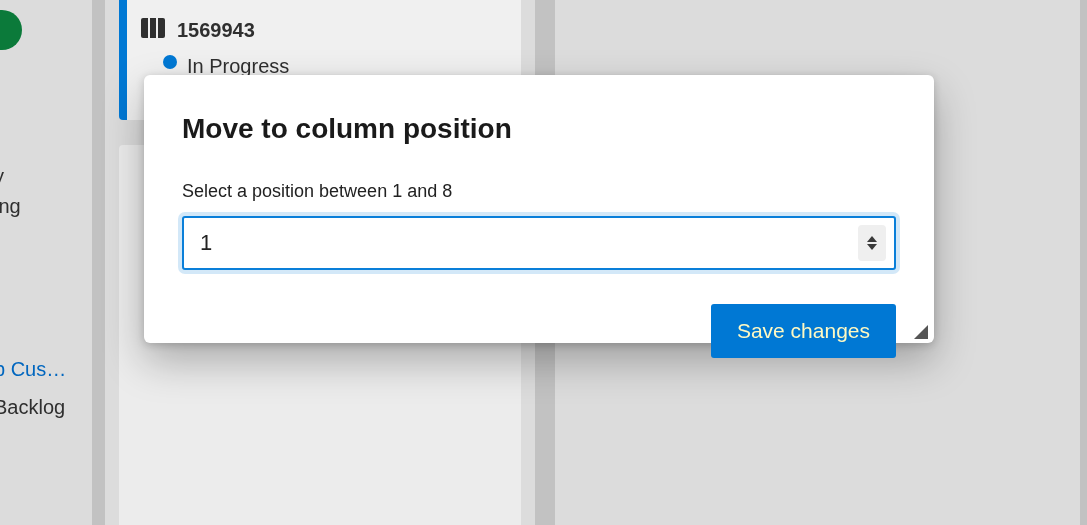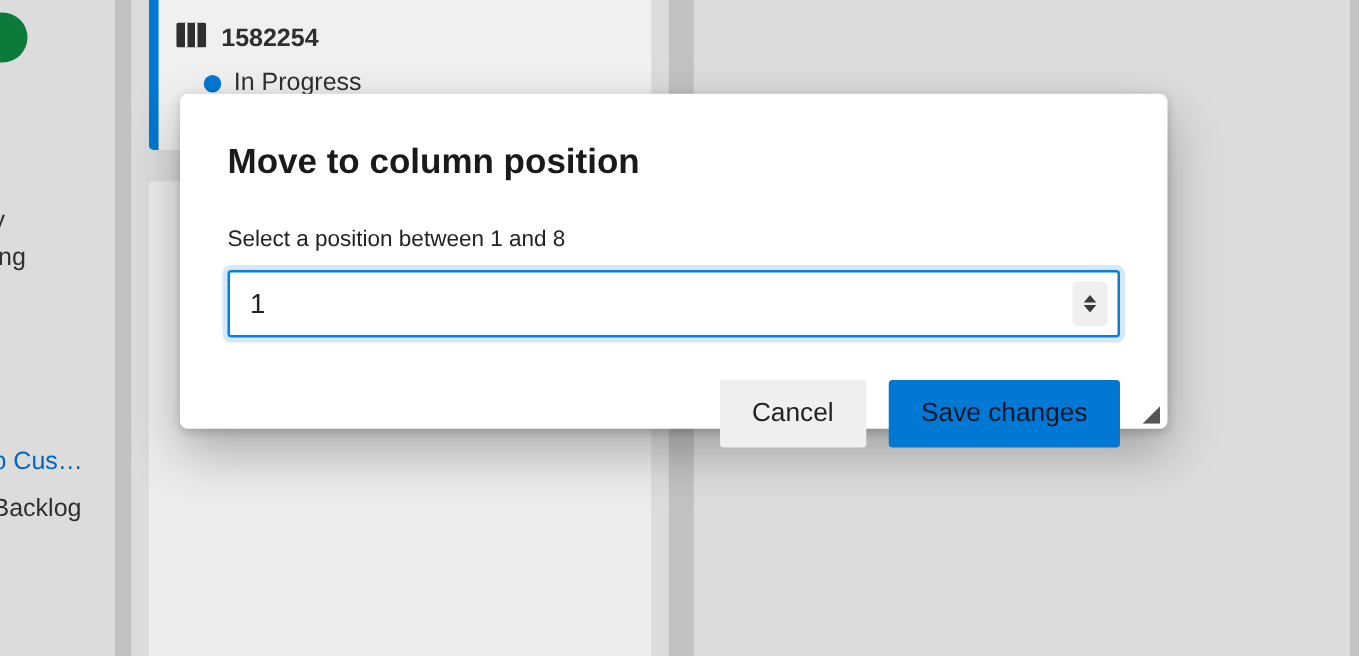--- a/index.html
+++ b/index.html
@@ -63,21 +63,21 @@
     gap: 12px;
     color: #2f2f2f;
     font-size: 20px;
   }
   .card.top .row .id { font-weight: 600; }
   .card.top .status {
     position: absolute;
     left: 36px;
     top: 105px;
     display: flex;
-    align-items: center;
+    align-items: flex-start;
     gap: 10px;
     font-size: 20px;
     color: #2f2f2f;
   }
   .card.top .status .dot {
     width: 14px; height: 14px; border-radius: 50%;
     background: #0078d4;
   }
   .card.second {
     left: 119px;
@@ -199,21 +199,21 @@
     border-radius: 3px;
     cursor: pointer;
     font-family: inherit;
   }
   .modal button.secondary {
     background: #efefef;
     color: #222;
   }
   .modal button.primary {
     background: #0078d4;
-    color: #0f172a;
+    color: #fef9c3;
   }
 </style>
 </head>
 <body>
 
 <div class="bg">
   <div class="col left"></div>
   <div class="col mid"></div>
   <div class="col right"></div>
 
@@ -226,21 +226,21 @@
 
   <div class="card top">
     <div class="row">
       <span>
         <svg class="book-icon" viewBox="0 0 24 20">
           <rect x="0" y="0" width="24" height="20" rx="2"></rect>
           <rect class="page" x="7" y="0" width="2" height="20"></rect>
           <rect class="page" x="15" y="0" width="2" height="20"></rect>
         </svg>
       </span>
-      <span class="id">1582254</span>
+      <span class="id">1569943</span>
     </div>
     <div class="status">
       <span class="dot"></span>
       <span>In Progress</span>
     </div>
   </div>
 
   <div class="card second"></div>
 </div>
 
@@ -249,20 +249,19 @@
     <h2>Move to column position</h2>
     <div class="label">Select a position between 1 and 8</div>
     <div class="input-wrap">
       <input type="text" class="num" value="1" style="">
       <div class="spin">
         <div class="tri up"></div>
         <div class="tri down"></div>
       </div>
     </div>
     <div class="btn-row">
-      <button class="secondary">Cancel</button>
       <button class="primary">Save changes</button>
     </div>
     <svg class="resize-handle" viewBox="0 0 10 10">
       <path d="M0 10 L10 0 L10 10 Z" fill="#555"></path>
     </svg>
   </div>
 </div>
 
 </body></html>

